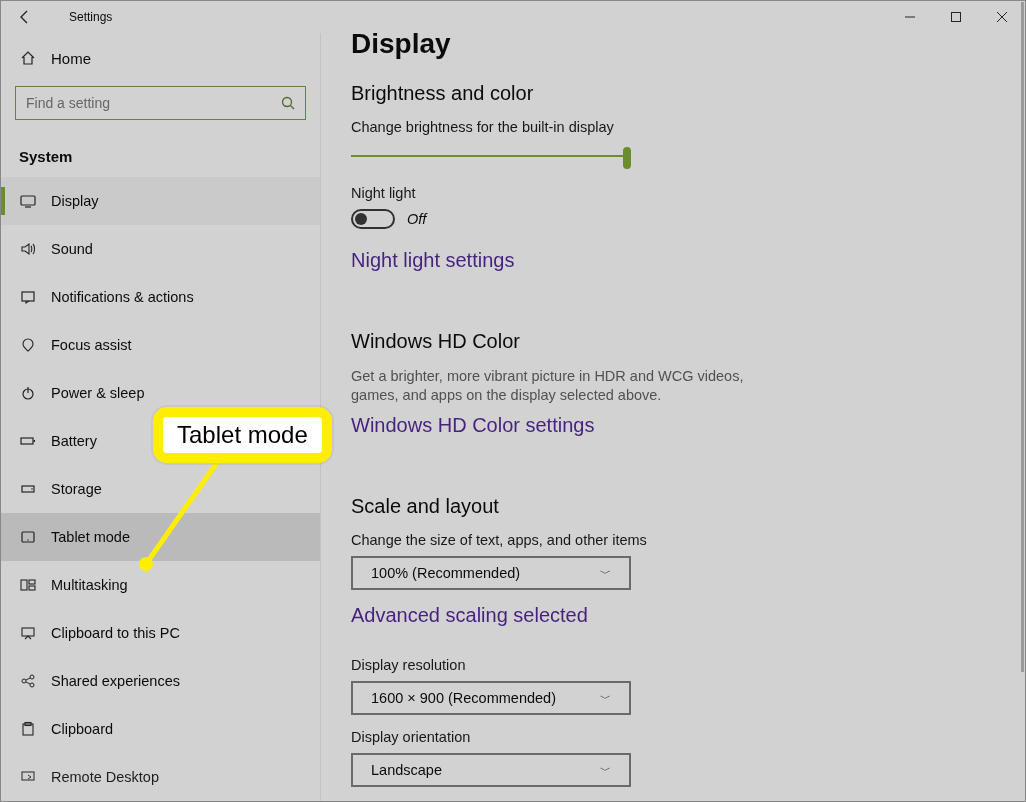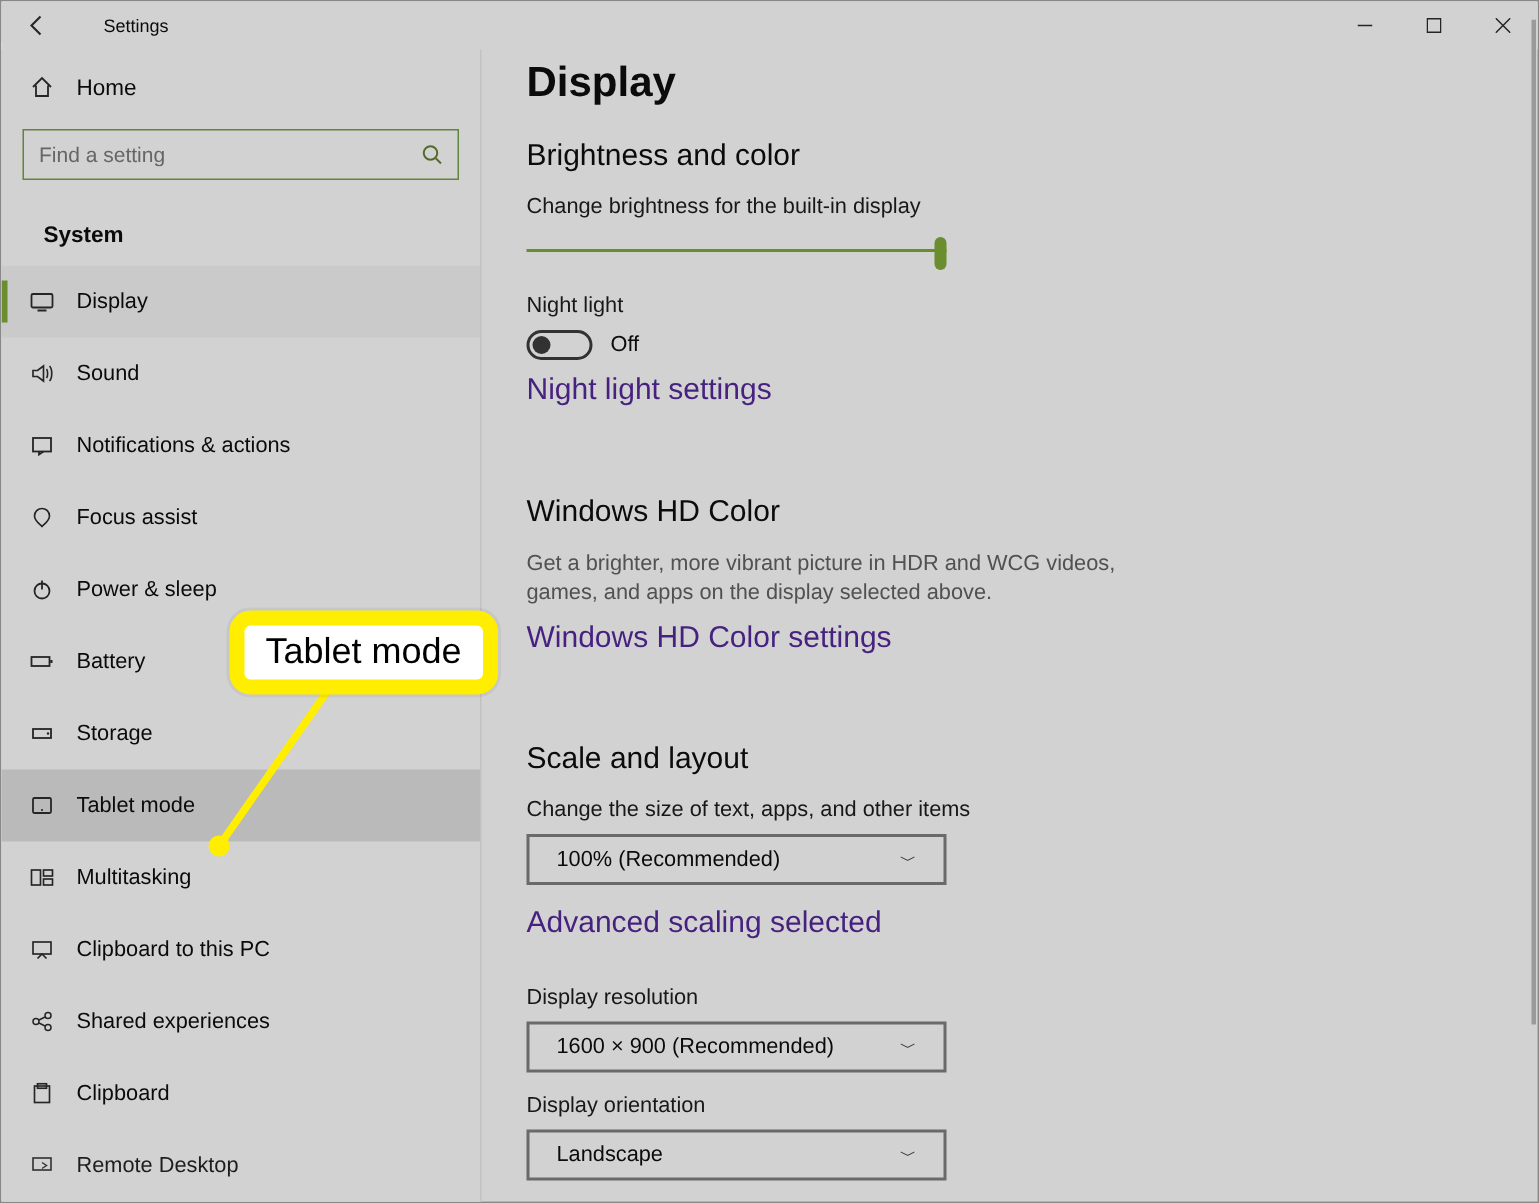--- a/index.html
+++ b/index.html
@@ -10,38 +10,38 @@
     .titlebar .title { font-size: 12px; margin-left: 20px; }
     .win-controls { position: absolute; right: 0; top: 0; display: flex; }
     .win-controls div { width: 46px; height: 32px; display: flex; align-items: center; justify-content: center; font-size: 12px; }
     .body { flex: 1; display: flex; min-height: 0; align-items: flex-end; }
     .sidebar { width: 320px; background: #fff; display: flex; flex-direction: column; padding-top: 10px; border-right: 1px solid rgba(0,0,0,.08); }
     .home-row { display: flex; align-items: center; height: 40px; padding-left: 18px; gap: 14px; font-size: 15px; }
     .home-row .icon { width: 18px; display:flex; align-items:center; justify-content:center;}
     .search-wrap { padding: 8px 14px 10px 14px; }
     .search { border: 1px solid #6e9e3f; height: 34px; display: flex; align-items: center; padding: 0 10px; justify-content: space-between; background: #fff;}
     .search input { border: none; outline: none; font-size: 14px; width: 240px; background: transparent; }
-    .cat-title { font-weight: 600; font-size: 15px; padding: 18px 18px 12px 28px; }
+    .cat-title { font-weight: 600; font-size: 15px; padding: 18px 18px 12px 18px; }
     .nav { display: flex; flex-direction: column; overflow: hidden;}
     .nav-item { display: flex; align-items: center; height: 48px; padding-left: 18px; gap: 14px; font-size: 14.5px; position: relative; }
     .nav-item .icon { width: 18px; height: 18px; display: flex; align-items: center; justify-content: center; }
     .nav-item.active { background: rgba(0,0,0,.04); }
     .nav-item.active::before { content:""; position:absolute; left:0; top:10px; bottom:10px; width:4px; background:#7aa72d; }
     .nav-item.selected { background: rgba(0,0,0,.12); }
     .content { flex: 1; padding: 26px 40px 0 30px; overflow: hidden; position: relative; }
     .scroll-indicator { position:absolute; right:1px; top:0; width:3px; height:670px; background:#b8b8b8; }
     h1.page { font-size: 28px; font-weight: 600; margin-bottom: 22px; }
     h2.sect { font-size: 20px; font-weight: 400; margin-top: 8px; margin-bottom: 14px; }
     .label { font-size: 14.5px; margin-bottom: 8px; color: #111; }
     .desc { font-size: 14.5px; color: #5a5a5a; margin-bottom: 8px; max-width: 430px; line-height: 1.35; }
     .link { font-size: 20px; color: #4c1d95; margin-bottom: 22px; display: inline-block; }
     .slider { width: 280px; height: 28px; position: relative; margin-bottom: 14px;}
     .slider-track { position:absolute; top:12px; left:0; right:0; height:2px; background:#7aa72d; }
     .slider-thumb { position:absolute; right:0; top:4px; width:8px; height:22px; background:#7aa72d; border-radius:4px; }
-    .toggle-row { display:flex; align-items:center; gap:12px; margin-bottom:9px;}
+    .toggle-row { display:flex; align-items:center; gap:12px; margin-bottom:20px;font-style:italic;}
     .toggle { width:44px; height:20px; border:2px solid #333; border-radius:12px; position:relative; }
     .toggle .knob { width:12px; height:12px; background:#333; border-radius:50%; position:absolute; left:2px; top:2px; }
     .toggle-label { font-size:14.5px; }
     .dropdown { width:280px; height:34px; border:2px solid #7a7a7a; display:flex; align-items:center; justify-content:space-between; padding:0 18px; font-size:14.5px; margin-bottom:14px; background:#fff;}
     .chev { font-size: 11px; color:#333; }
     .spacer-lg { height: 28px; }
 
     
     .dim { position: absolute; inset: 0; background: rgba(50,50,50,.22); pointer-events: none; z-index: 5; }
 

